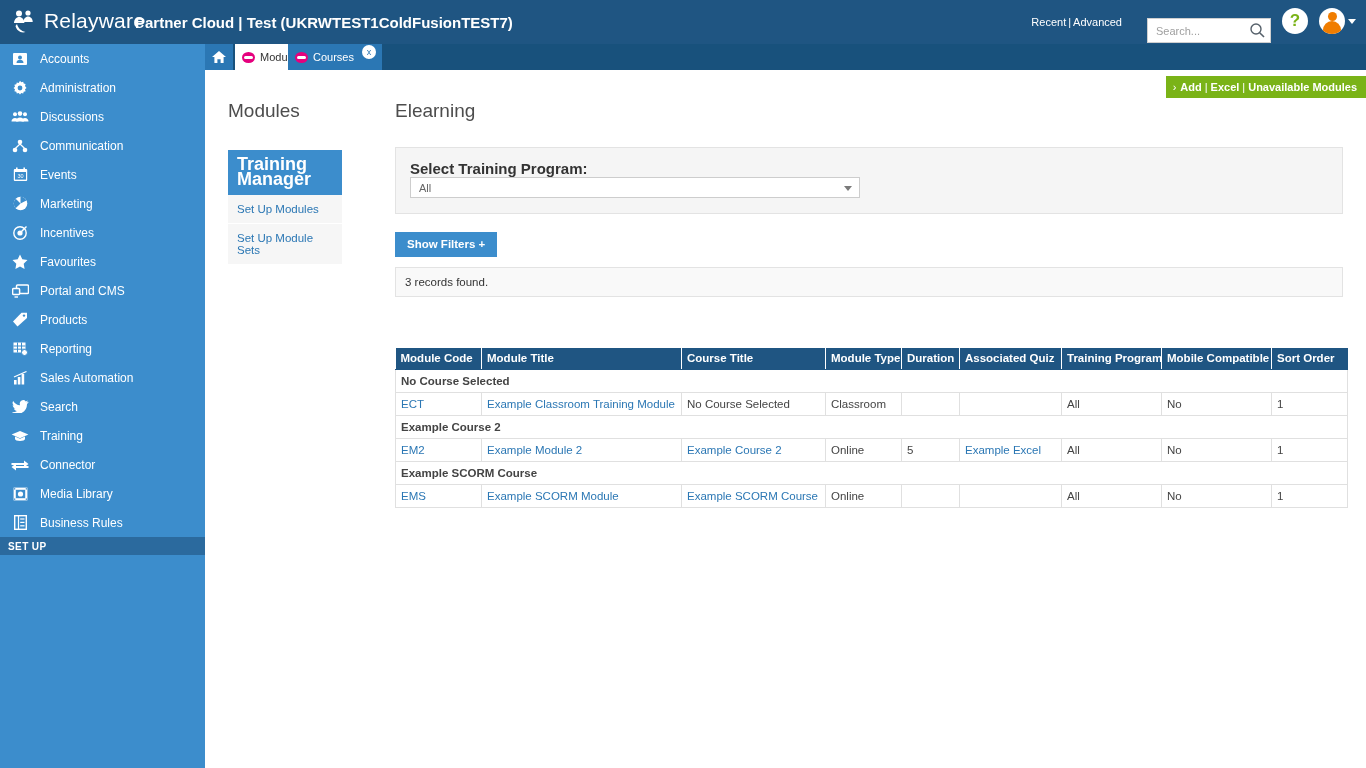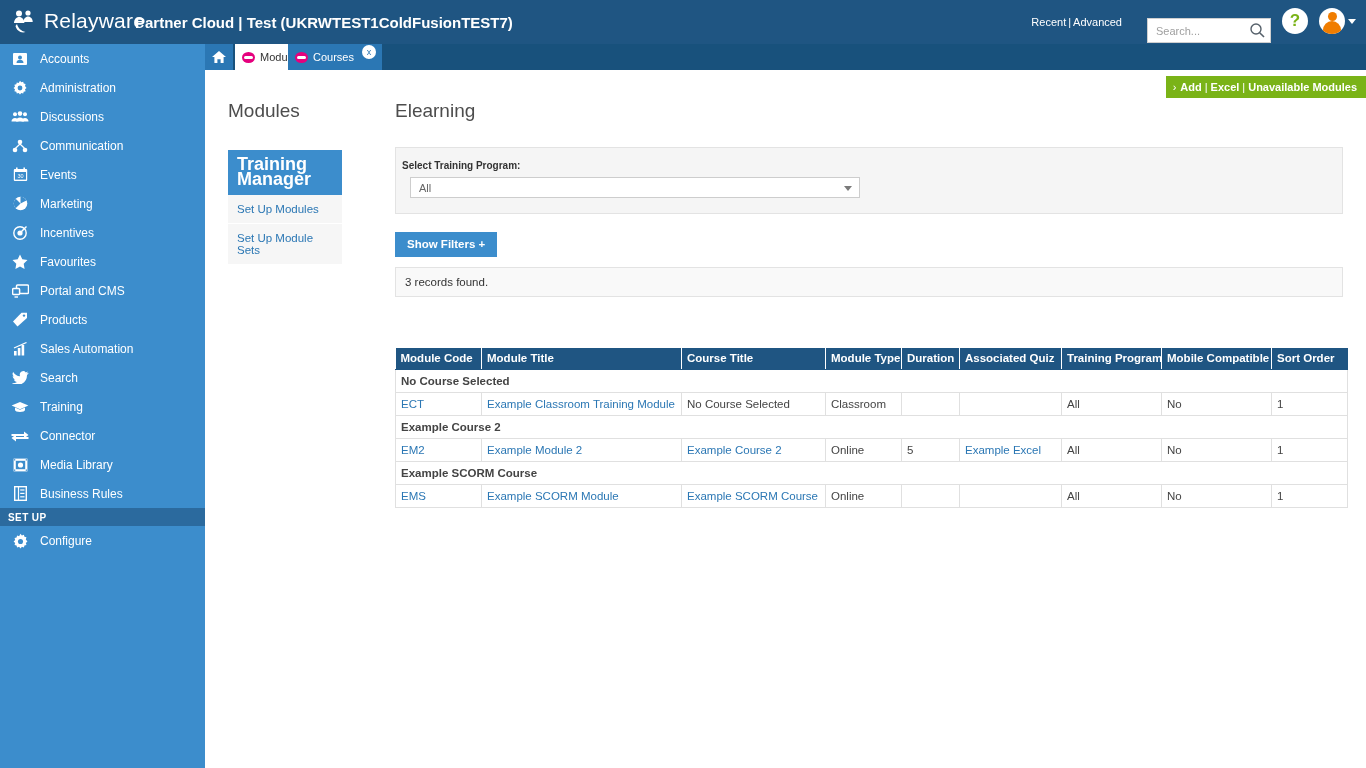--- a/index.html
+++ b/index.html
@@ -170,22 +170,22 @@
     color: #2b77b4; font-size: 11.5px; padding: 8px 8px 8px 9px;
     cursor: pointer;
   }
 
   
   #filter-panel {
     position: absolute; left: 190px; top: 77px; width: 948px; height: 67px;
     background: #f5f5f5; border: 1px solid #e3e3e3;
   }
   #filter-label {
-    position: absolute; left: 6px; top: 12px;
-    font-size: 10px; font-weight: bold; color: #333333;
+    position: absolute; left: 14px; top: 12px;
+    font-size: 15px; font-weight: bold; color: #333333;
   }
   #program-select {
     position: absolute; left: 14px; top: 29px; width: 450px; height: 21px;
     background: #ffffff; border: 1px solid #cdcdcd;
   }
   #program-select-value {
     position: absolute; left: 8px; top: 4px; font-size: 11px; color: #666666;
   }
   #program-select-caret {
     position: absolute; right: 7px; top: 8px; width: 0; height: 0;
@@ -405,20 +405,33 @@
   <div class="nav-item">
     <span class="nav-icon">
       <svg width="16" height="15" viewBox="0 0 16 15">
           <path d="M9.5 0.8 L15 0.8 L15 6 L5.5 14.4 L1 9.5 Z" fill="#ffffff"></path>
           <circle cx="12" cy="3.6" r="1.2" fill="#3c8dcc"></circle>
         </svg>
     </span>
     <span class="nav-label">Products</span>
   </div>
 
+  <div class="nav-item">
+    <span class="nav-icon">
+      <svg width="15" height="14" viewBox="0 0 15 14">
+          <rect x="0.5" y="0.5" width="12" height="10" fill="#ffffff"></rect>
+          <line x1="0.5" y1="4" x2="12.5" y2="4" stroke="#3c8dcc" stroke-width="1"></line>
+          <line x1="0.5" y1="7.2" x2="12.5" y2="7.2" stroke="#3c8dcc" stroke-width="1"></line>
+          <line x1="4.5" y1="0.5" x2="4.5" y2="10.5" stroke="#3c8dcc" stroke-width="1"></line>
+          <line x1="8.5" y1="0.5" x2="8.5" y2="10.5" stroke="#3c8dcc" stroke-width="1"></line>
+          <circle cx="11.5" cy="10.5" r="3" fill="#ffffff" stroke="#3c8dcc" stroke-width="1"></circle>
+        </svg>
+    </span>
+    <span class="nav-label">Reporting</span>
+  </div>
 
   <div class="nav-item">
     <span class="nav-icon">
       <svg width="15" height="14" viewBox="0 0 15 14">
           <rect x="1" y="9" width="2.6" height="4.5" fill="#ffffff"></rect>
           <rect x="4.8" y="6" width="2.6" height="7.5" fill="#ffffff"></rect>
           <rect x="8.6" y="3" width="2.6" height="10.5" fill="#ffffff"></rect>
           <path d="M1 6 L13.5 0.5" stroke="#ffffff" stroke-width="1.2" fill="none"></path>
         </svg>
     </span>
@@ -478,29 +491,20 @@
           <line x1="6.2" y1="4" x2="10.5" y2="4" stroke="#ffffff" stroke-width="1.2"></line>
           <line x1="6.2" y1="7.4" x2="10.5" y2="7.4" stroke="#ffffff" stroke-width="1.2"></line>
           <line x1="6.2" y1="10.8" x2="10.5" y2="10.8" stroke="#ffffff" stroke-width="1.2"></line>
         </svg>
     </span>
     <span class="nav-label">Business Rules</span>
   </div>
 
   <div class="nav-section">SET UP</div>
 
-  <div class="nav-item" style="height:30px;">
-    <span class="nav-icon">
-      <svg width="17" height="17" viewBox="0 0 16 16">
-          <path d="M8 0.8l1.3 1.5 1.9-.6.5 1.9 1.9.5-.6 1.9L14.5 8l-1.5 1.3.6 1.9-1.9.5-.5 1.9-1.9-.6L8 14.5l-1.3-1.5-1.9.6-.5-1.9-1.9-.5.6-1.9L1.5 8 3 6.7l-.6-1.9 1.9-.5.5-1.9 1.9.6z" fill="#ffffff"></path>
-          <circle cx="8" cy="8" r="2.4" fill="#3c8dcc"></circle>
-        </svg>
-    </span>
-    <span class="nav-label">Configure</span>
-  </div>
 </div>
 
 <div id="content">
 
   <div id="action-bar">
     <span class="chev">›</span><a>Add</a><span class="bsep">|</span><a>Excel</a><span class="bsep">|</span><a>Unavailable Modules</a>
   </div>
 
   <div id="section-title">Modules</div>
   <div id="page-title">Elearning</div>

